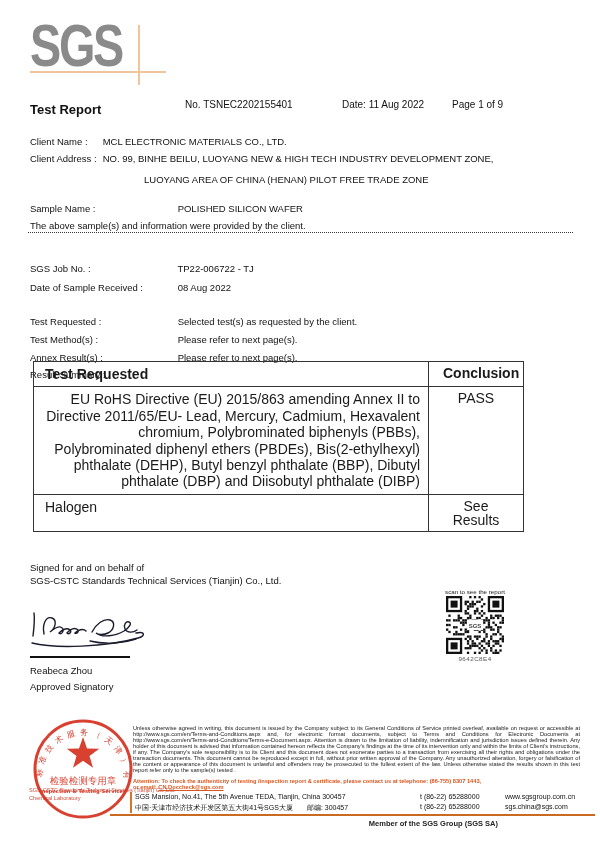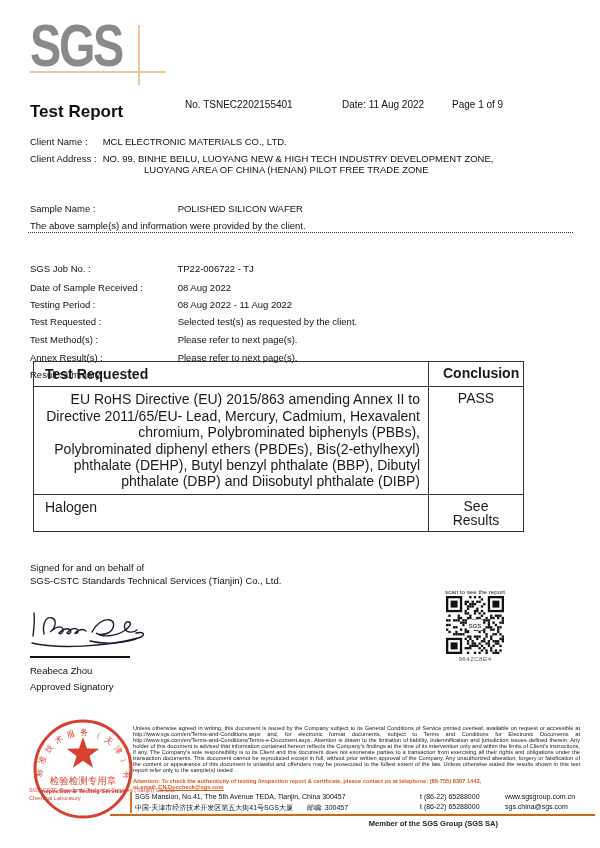--- a/index.html
+++ b/index.html
@@ -7,21 +7,21 @@
         font-family:"Liberation Sans","DejaVu Sans",sans-serif;color:#1a1a1a;}
 
   
   .logo-text{position:absolute;left:30px;top:22px;font-size:60px;line-height:48px;
              font-weight:bold;color:#8a8a8a;letter-spacing:-3px;
              transform:scaleX(.78);transform-origin:left top;}
   .crop-h{position:absolute;left:30px;top:71px;width:136px;height:2px;background:#f0c59c;}
   .crop-v{position:absolute;left:138px;top:25px;width:2px;height:60px;background:#f0c59c;}
 
   
-  .title{position:absolute;left:30px;top:102px;font-size:17px;font-weight:bold;color:#111;}
+  .title{position:absolute;left:30px;top:102px;font-size:13px;font-weight:bold;color:#111;}
   .hmeta{position:absolute;top:99px;font-size:10px;color:#111;}
   .h-no{left:185px;}  .h-date{left:342px;}  .h-page{left:452px;}
 
   
   .row{position:absolute;left:30px;font-size:9.5px;color:#111;white-space:nowrap;}
   .lbl{display:inline-block;vertical-align:top;}
   .lbl.w70{width:70px;} .lbl.w145{width:145px;}
   .dotline{position:absolute;left:28px;top:232px;width:545px;border-top:1.6px dotted #333;}
 
   
@@ -84,42 +84,38 @@
   <div class="hmeta h-page">Page 1 of 9</div>
 
   <div class="row" style="top:136px;">
     <span class="lbl w70">Client Name :</span>
     <span>MCL ELECTRONIC MATERIALS CO., LTD.</span>
   </div>
   <div class="row" style="top:153px;">
     <span class="lbl w70">Client Address :</span>
     <span>NO. 99, BINHE BEILU, LUOYANG NEW &amp; HIGH TECH INDUSTRY DEVELOPMENT ZONE,</span>
   </div>
-  <div class="row" style="top:164px;left:100px;padding-left:44px;">
+  <div class="row" style="top:174px;left:100px;padding-left:44px;">
     <span>LUOYANG AREA OF CHINA (HENAN) PILOT FREE TRADE ZONE</span>
   </div>
 
   <div class="row" style="top:203px;">
     <span class="lbl w145">Sample Name :</span>
     <span>POLISHED  SILICON WAFER</span>
   </div>
   <div class="row" style="top:220px;">The above sample(s) and information were provided by the client.</div>
   <div class="dotline"></div>
 
   <div class="row" style="top:263px;">
     <span class="lbl w145">SGS Job No. :</span>
     <span>TP22-006722 - TJ</span>
   </div>
   <div class="row" style="top:282px;">
     <span class="lbl w145">Date of Sample Received :</span>
     <span>08 Aug 2022</span>
-  </div>
-  <div class="row" style="top:299px;">
-    <span class="lbl w145">Testing Period :</span>
-    <span>08 Aug 2022 - 11 Aug 2022</span>
   </div>
   <div class="row" style="top:316px;">
     <span class="lbl w145">Test Requested :</span>
     <span>Selected test(s) as requested by the client.</span>
   </div>
   <div class="row" style="top:334px;">
     <span class="lbl w145">Test Method(s) :</span>
     <span>Please refer to next page(s).</span>
   </div>
   <div class="row" style="top:352px;">

